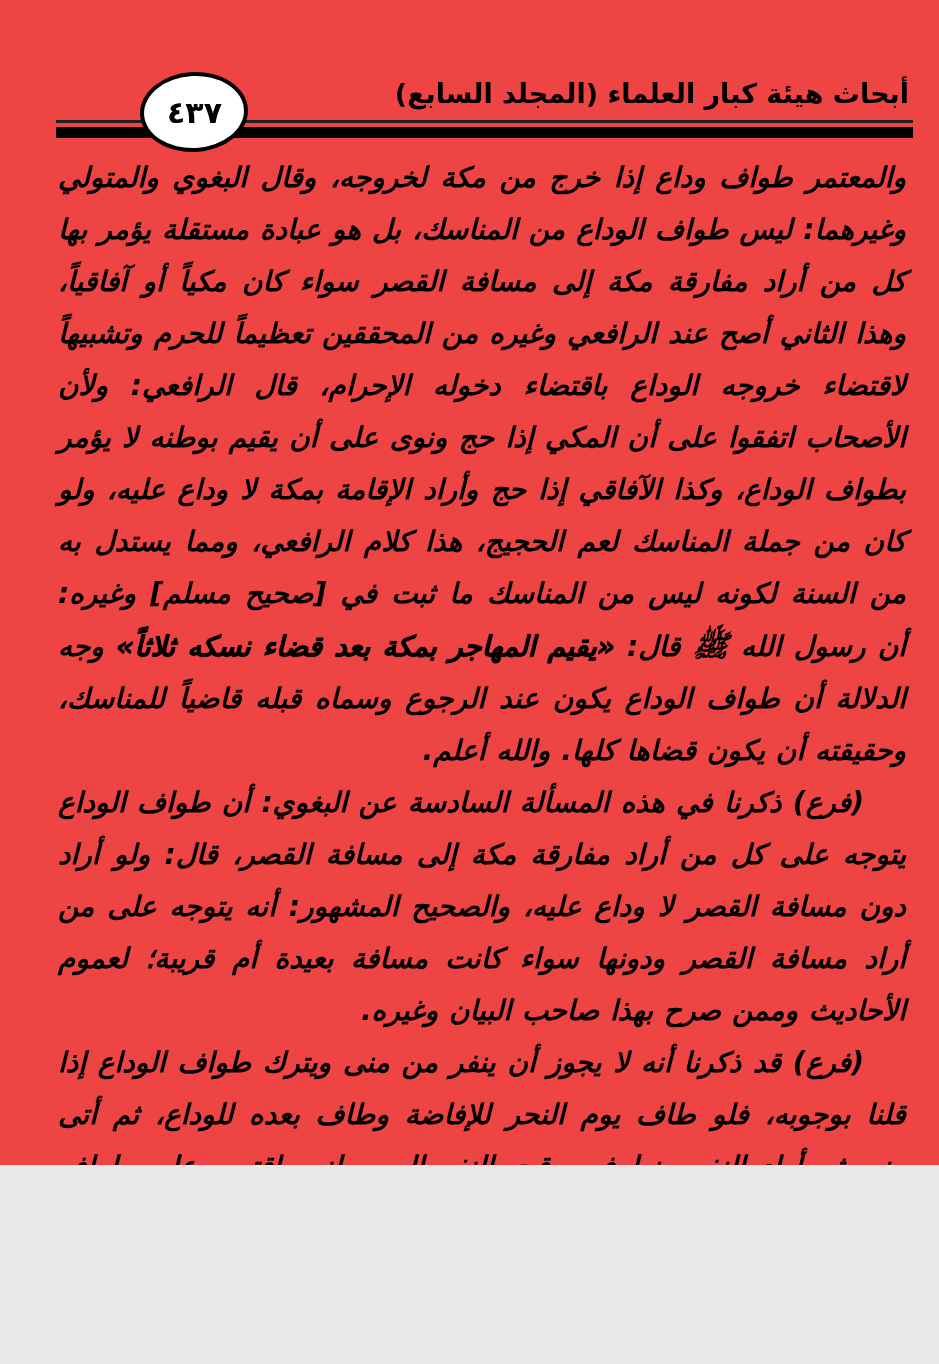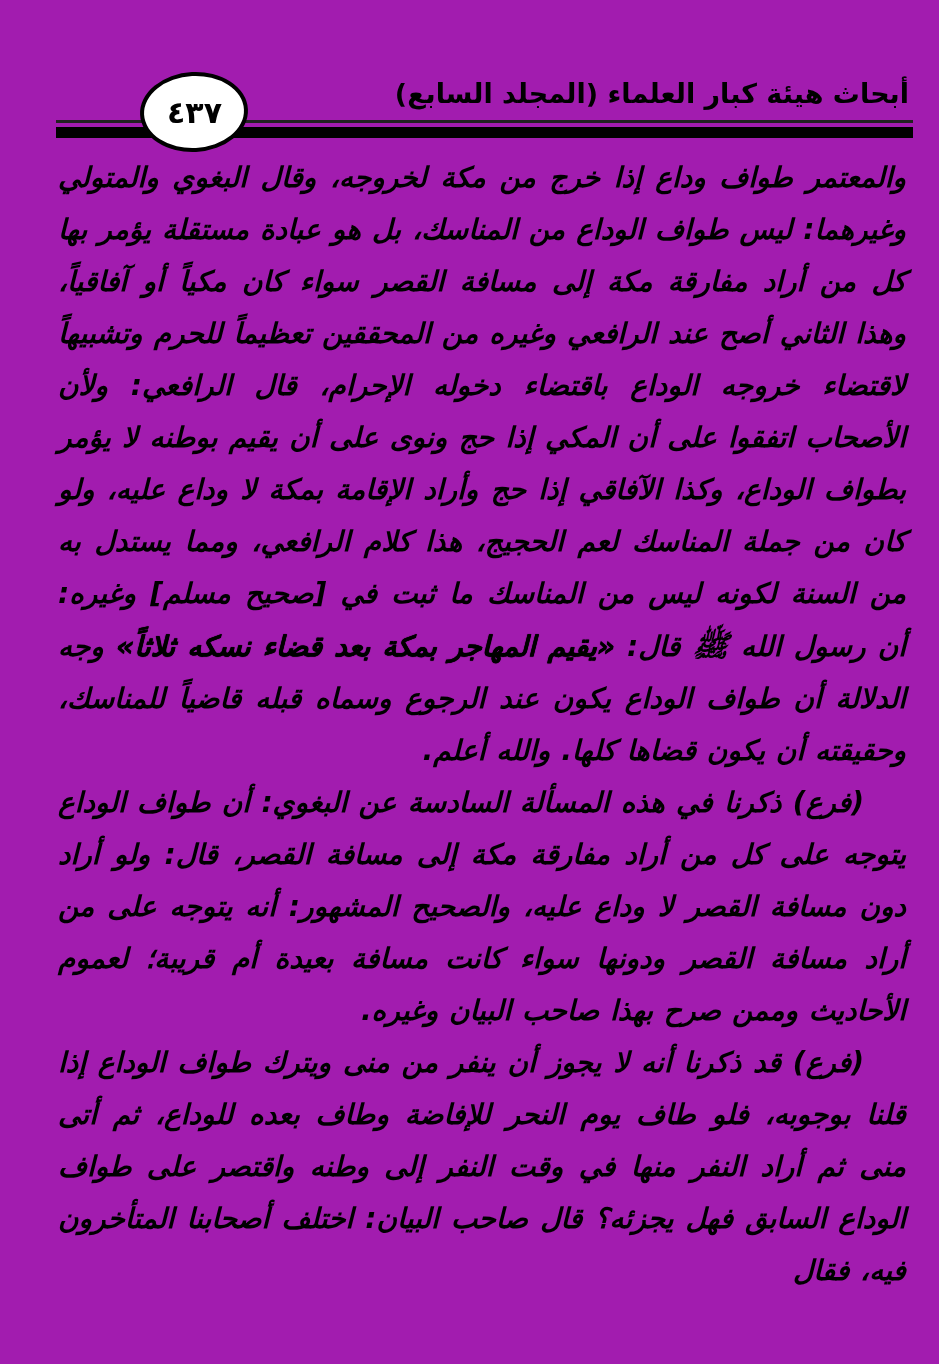--- a/index.html
+++ b/index.html
@@ -3,23 +3,23 @@
 <meta charset="utf-8">
 <style>
   html, body {
     margin: 0;
     padding: 0;
     background: #e8e8e8;
   }
   .page {
     position: relative;
     width: 939px;
-    height: 1364px;
+    height: 1165px;
     margin: 0 auto;
-    background: #a21caf;
+    background: #ef4444;
     color: #000;
     font-family: "DejaVu Sans", sans-serif;
     overflow: hidden;
     direction: rtl;
   }
 
   
   .book-title {
     position: absolute;
     top: 78px;

